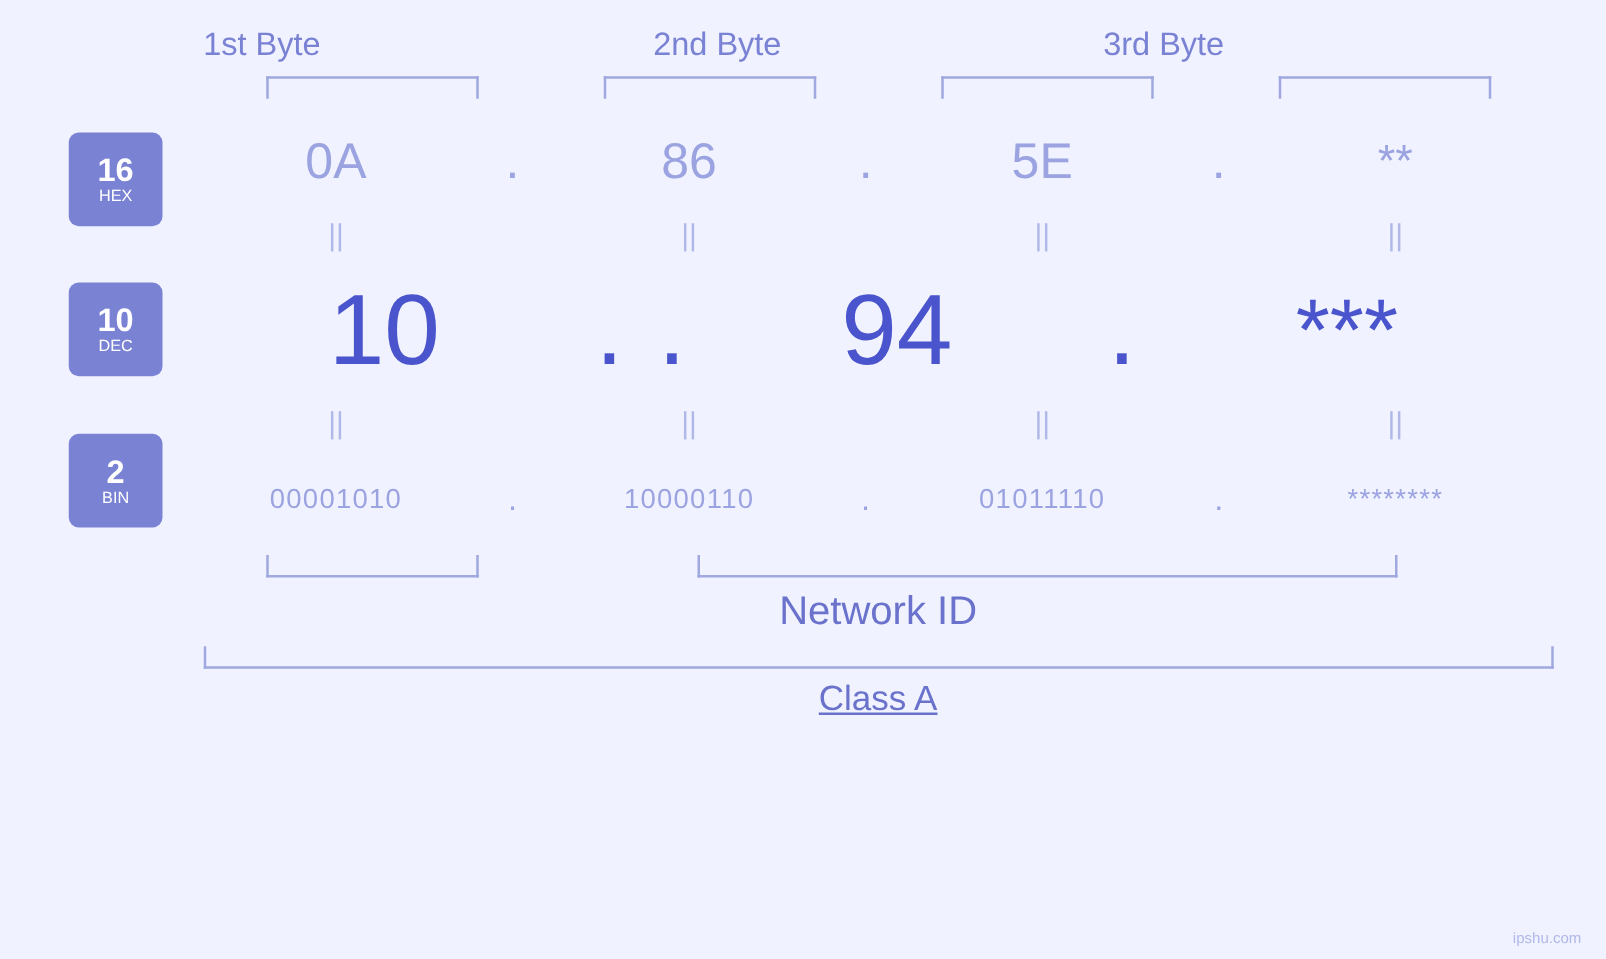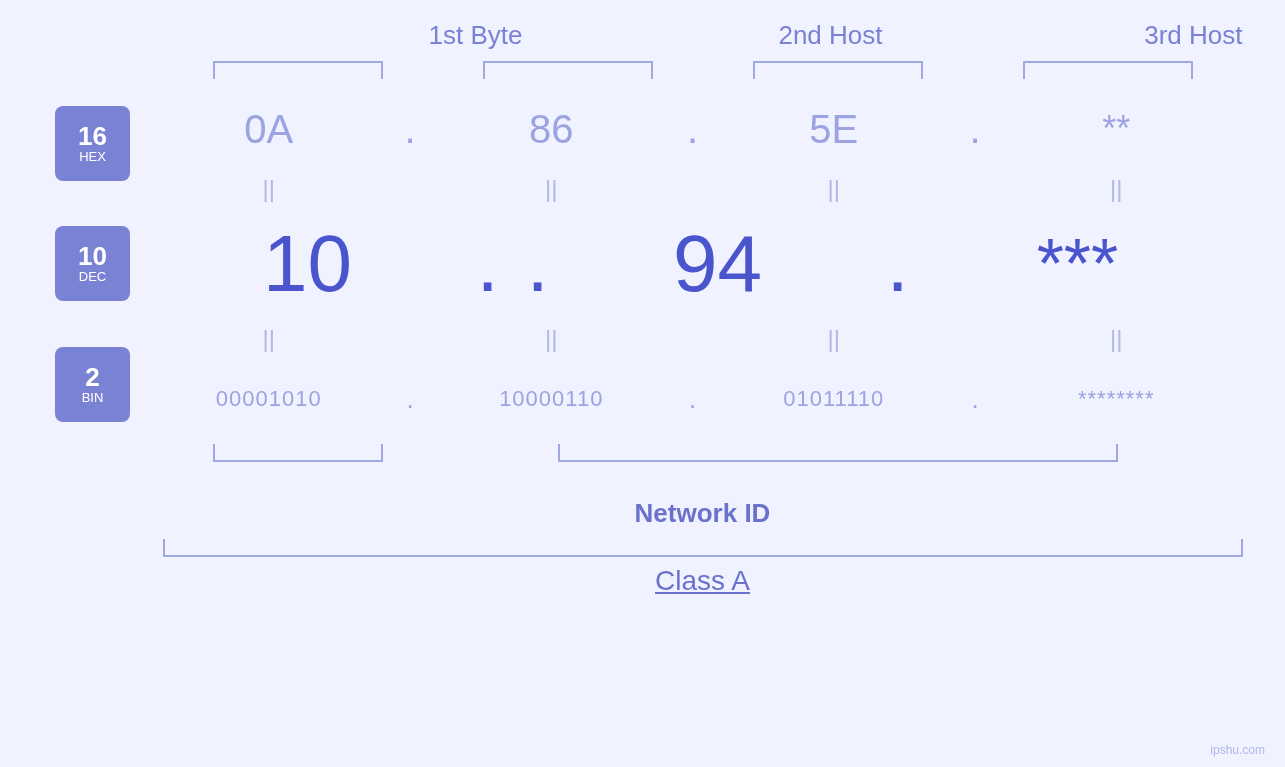--- a/index.html
+++ b/index.html
@@ -25,21 +25,21 @@
     
     .byte-headers {
       display: flex;
       width: 1080px;
       margin-left: 120px;
       margin-bottom: 10px;
     }
 
     .byte-header {
       flex: 1;
-      text-align: right;
+      text-align: left;
       color: #7a82d4;
       font-size: 26px;
       font-weight: 400;
     }
 
     
     .top-brackets {
       display: flex;
       width: 1080px;
       margin-left: 120px;
@@ -204,24 +204,23 @@
       margin-top: 8px;
     }
 
     .network-label-wrap {
       flex: 1;
       display: flex;
       justify-content: center;
     }
 
     .section-label {
-      font-size: 26px;
+      font-size: 32px;
       color: #6a72cc;
-      font-weight: 700;
-      margin-top: 28px;
+      font-weight: 400;
     }
 
     
     .class-section {
       width: 1080px;
       margin-left: 120px;
       margin-top: 10px;
     }
 
     .class-bracket {
@@ -277,22 +276,22 @@
       align-items: center;
     }
   </style>
 </head>
 <body>
 
 <div class="main-container">
 
   <div class="byte-headers">
     <div class="byte-header">1st Byte</div>
-    <div class="byte-header">2nd Host</div>
-    <div class="byte-header">3rd Host</div>
+    <div class="byte-header">2nd Byte</div>
+    <div class="byte-header">3rd Byte</div>
   </div>
 
   <div class="top-brackets">
     <div class="bracket-cell">
       <div class="bracket-top"></div>
     </div>
     <div class="bracket-cell">
       <div class="bracket-top"></div>
     </div>
     <div class="bracket-cell">

